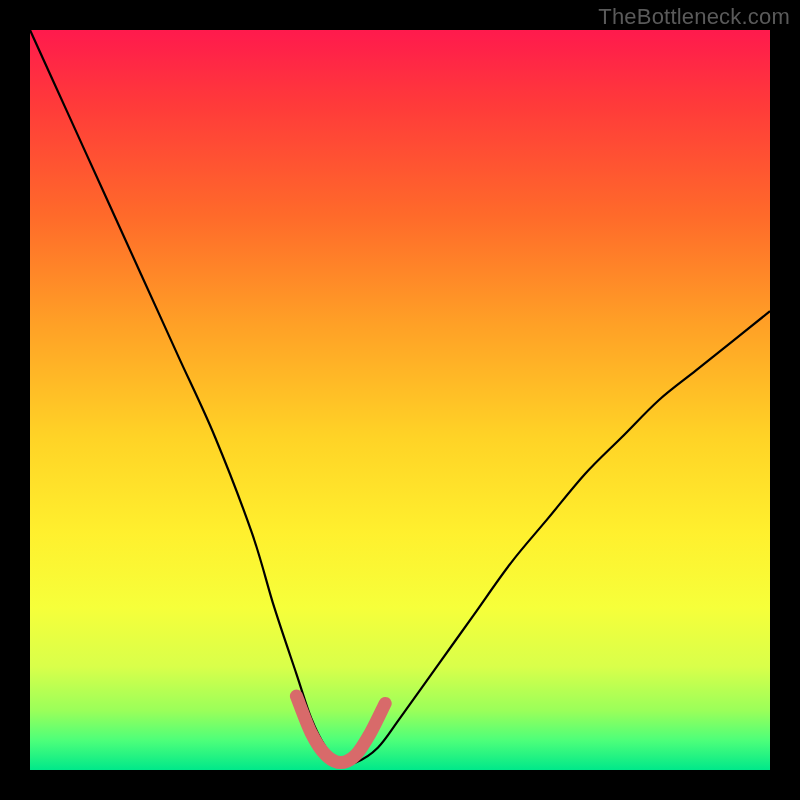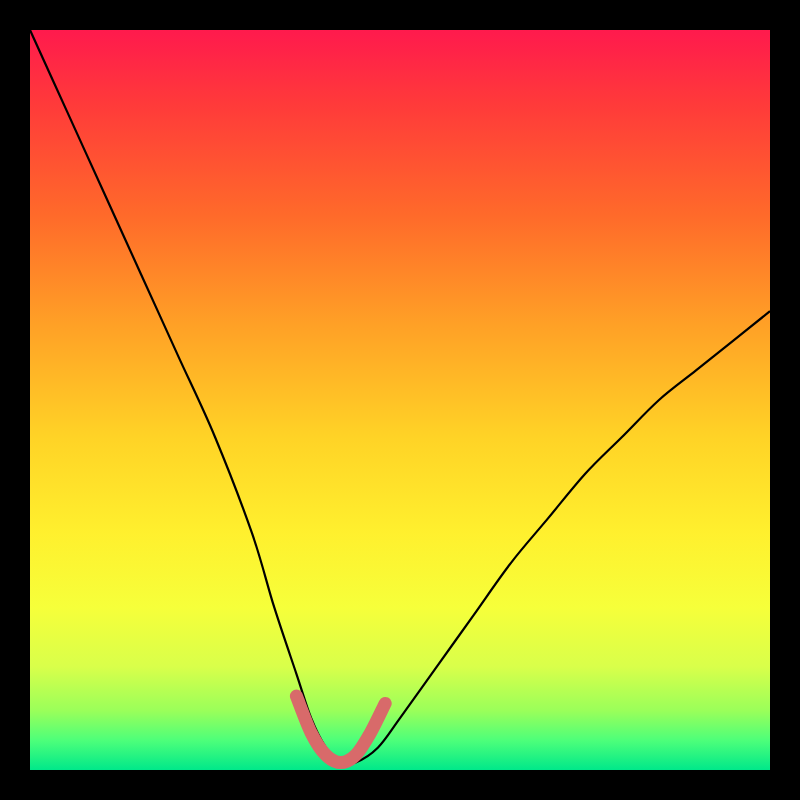--- a/index.html
+++ b/index.html
@@ -53,20 +53,21 @@
     width: 740px;
     height: 740px;
     overflow: visible;
   }
 </style>
 </head>
 <body>
 
 <div class="frame">
 
+  <div class="watermark">TheBottleneck.com</div>
 
   <div class="plot-area">
     <svg class="curve" viewBox="0 0 740 740" preserveAspectRatio="none">
       <path id="main-curve" fill="none" stroke="#000000" stroke-width="2.2" d="M 0.0 0.0 C 6.2 13.6, 24.7 54.3, 37.0 81.4 C 49.3 108.5, 61.7 135.7, 74.0 162.8 C 86.3 189.9, 98.7 217.1, 111.0 244.2 C 123.3 271.3, 135.7 298.5, 148.0 325.6 C 160.3 352.7, 172.7 377.4, 185.0 407.0 C 197.3 436.6, 212.1 474.8, 222.0 503.2 C 231.9 531.6, 236.8 553.8, 244.2 577.2 C 251.6 600.6, 260.2 625.3, 266.4 643.8 C 272.6 662.3, 276.3 675.9, 281.2 688.2 C 286.1 700.5, 291.1 710.4, 296.0 717.8 C 300.9 725.2, 305.9 730.1, 310.8 732.6 C 315.7 735.1, 319.4 735.1, 325.6 732.6 C 331.8 730.1, 340.4 725.2, 347.8 717.8 C 355.2 710.4, 360.1 701.8, 370.0 688.2 C 379.9 674.6, 394.7 653.7, 407.0 636.4 C 419.3 619.1, 431.7 601.9, 444.0 584.6 C 456.3 567.3, 468.7 548.8, 481.0 532.8 C 493.3 516.8, 505.7 503.2, 518.0 488.4 C 530.3 473.6, 542.7 457.6, 555.0 444.0 C 567.3 430.4, 579.7 419.3, 592.0 407.0 C 604.3 394.7, 616.7 381.1, 629.0 370.0 C 641.3 358.9, 653.7 350.3, 666.0 340.4 C 678.3 330.5, 690.7 320.7, 703.0 310.8 C 715.3 300.9, 733.8 286.1, 740.0 281.2"></path>
       <path id="valley-curve" fill="none" stroke="#d86a6a" stroke-width="13" stroke-linecap="round" stroke-linejoin="round" d="M 266.4 666.0 C 268.9 672.2, 276.3 693.1, 281.2 703.0 C 286.1 712.9, 291.1 720.3, 296.0 725.2 C 300.9 730.1, 305.9 732.6, 310.8 732.6 C 315.7 732.6, 320.7 730.1, 325.6 725.2 C 330.5 720.3, 335.5 711.6, 340.4 703.0 C 345.3 694.4, 352.7 678.3, 355.2 673.4"></path>
     </svg>
   </div>
 
 </div>
 

